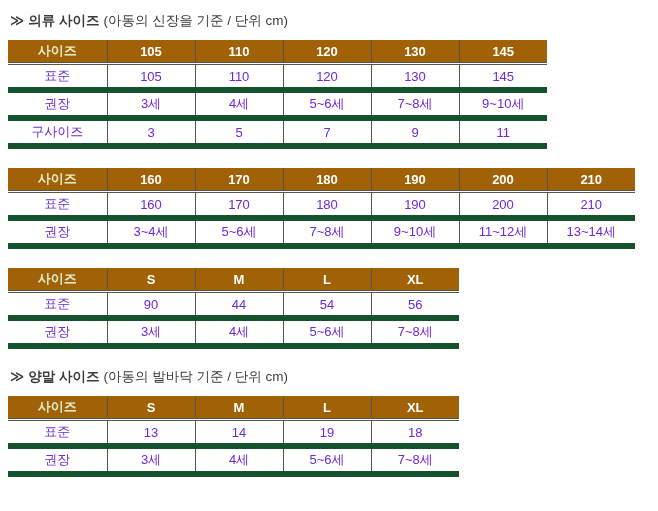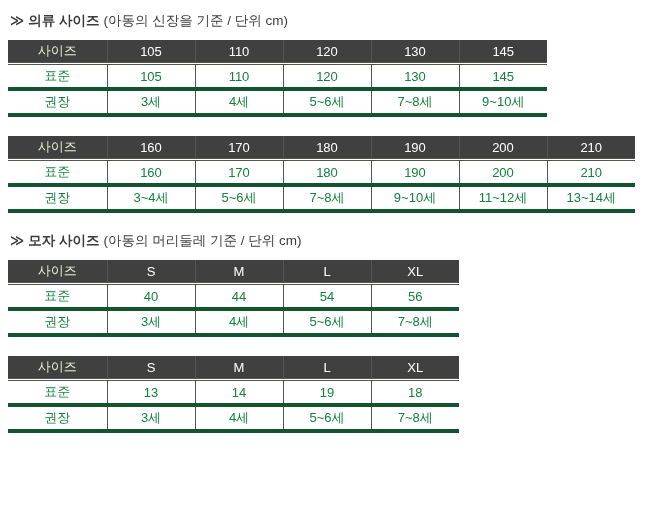--- a/index.html
+++ b/index.html
@@ -47,30 +47,30 @@
     padding: 0;
     text-align: center;
     vertical-align: middle;
     font-size: 13px;
     border-right: 1px solid #55554c;
     overflow: hidden;
     white-space: nowrap;
   }
   .tbl th:last-child, .tbl td:last-child { border-right: none; }
   .tbl thead th {
-    background: #404040;
+    background: #a16207;
     color: #ffffff;
-    font-weight: normal;
+    font-weight: bold;
     border-bottom: 3px double #55554c;
     text-align: center;
   }
   .tbl thead th.lbl { color: #dfedc8; }
   .tbl tbody td {
-    color: #15803d;
-    border-bottom: 4px solid #14532d;
+    color: #6d28d9;
+    border-bottom: 6px solid #14532d;
   }
 </style>
 </head>
 <body>
 
 <div class="page">
 
   <div class="sec">
     <div class="heading">
       <span class="marker">≫</span><span class="h-title">의류 사이즈</span><span class="h-sub">(아동의 신장을 기준 / 단위 cm)</span>
@@ -103,20 +103,28 @@
           <td>130</td>
           <td>145</td>
         </tr>
         <tr>
           <td>권장</td>
           <td>3세</td>
           <td>4세</td>
           <td>5~6세</td>
           <td>7~8세</td>
           <td>9~10세</td>
+        </tr>
+        <tr>
+          <td>구사이즈</td>
+          <td>3</td>
+          <td>5</td>
+          <td>7</td>
+          <td>9</td>
+          <td>11</td>
         </tr>
       </tbody>
     </table>
   </div>
 
   <div class="sec">
     <table class="tbl">
       <colgroup>
           <col class="c-label">
           <col class="c-val">
@@ -154,60 +162,60 @@
           <td>7~8세</td>
           <td>9~10세</td>
           <td>11~12세</td>
           <td>13~14세</td>
         </tr>
       </tbody>
     </table>
   </div>
 
   <div class="sec">
-    <div class="heading">
-      <span class="marker">≫</span><span class="h-title">모자 사이즈</span><span class="h-sub">(아동의 머리둘레 기준 / 단위 cm)</span>
-    </div>
     <table class="tbl">
       <colgroup>
           <col class="c-label">
           <col class="c-val">
           <col class="c-val">
           <col class="c-val">
           <col class="c-val">
         </colgroup>
       <thead>
         <tr>
           <th class="lbl">사이즈</th>
           <th>S</th>
           <th>M</th>
           <th>L</th>
           <th>XL</th>
         </tr>
       </thead>
       <tbody>
         <tr>
           <td>표준</td>
-          <td>40</td>
+          <td>90</td>
           <td>44</td>
           <td>54</td>
           <td>56</td>
         </tr>
         <tr>
           <td>권장</td>
           <td>3세</td>
           <td>4세</td>
           <td>5~6세</td>
           <td>7~8세</td>
         </tr>
       </tbody>
     </table>
   </div>
 
   <div class="sec">
+    <div class="heading">
+      <span class="marker">≫</span><span class="h-title">양말 사이즈</span><span class="h-sub">(아동의 발바닥 기준 / 단위 cm)</span>
+    </div>
     <table class="tbl">
       <colgroup>
           <col class="c-label">
           <col class="c-val">
           <col class="c-val">
           <col class="c-val">
           <col class="c-val">
         </colgroup>
       <thead>
         <tr>

